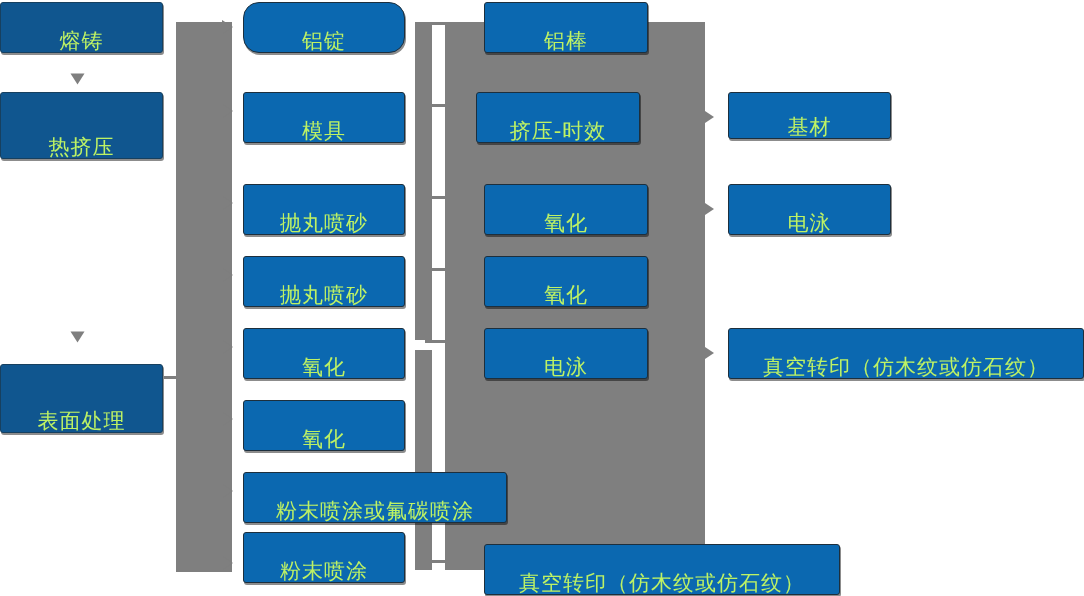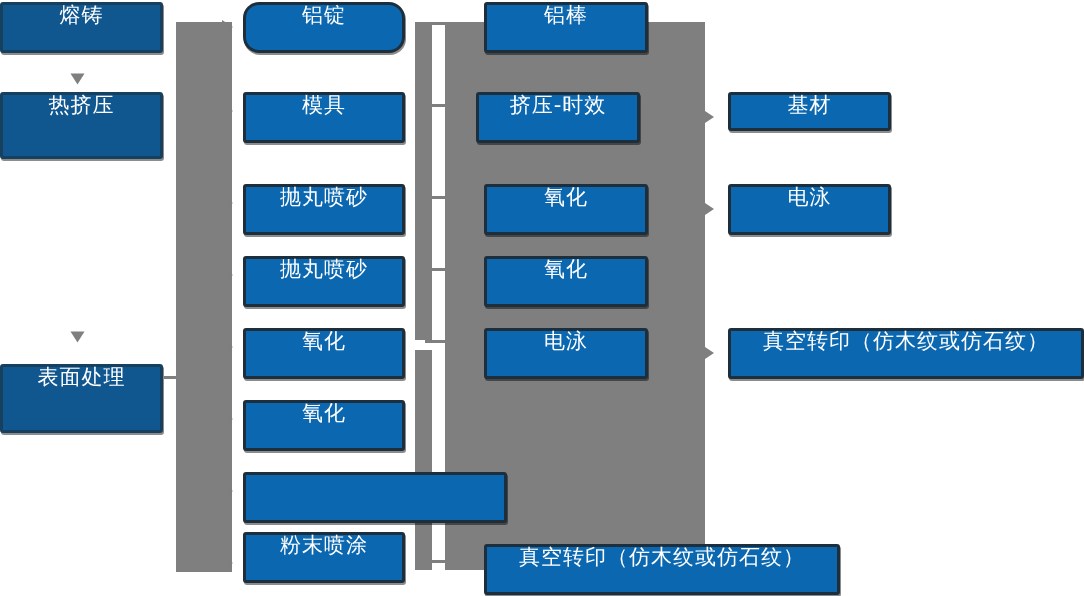--- a/index.html
+++ b/index.html
@@ -43,25 +43,25 @@
     position: absolute;
     background: #7F7F7F;
     height: 3px;
   }
 
   
   .node {
     position: absolute;
     box-sizing: border-box;
     display: flex;
-    align-items: flex-start;
+    align-items: flex-end;
     justify-content: center;
-    color: #ffffff;
+    color: #bef264;
     border-radius: 3px;
-    border: 3px solid #0f172a;
+    border: 1px solid #0f172a;
     box-shadow: 1px 2px 0 rgba(0,0,0,0.45);
     letter-spacing: 1px;
     white-space: nowrap;
     user-select: none;
   }
   .node.dark {
     background: #10568F;
     border-color: #17405F;
   }
   .node.bright {
@@ -163,20 +163,21 @@
     <span class="lbl">氧化</span>
   </div>
 
   <div class="node bright" style="left:243px; top:400px; width:162px; height:51px;">
     <span class="cap"></span>
     <span class="lbl">氧化</span>
   </div>
 
   <div class="node bright" style="left:243px; top:472px; width:264px; height:51px;">
     <span class="cap"></span>
+    <span class="lbl">粉末喷涂或氟碳喷涂</span>
   </div>
 
   <div class="node bright" style="left:243px; top:532px; width:162px; height:51px;">
     <span class="cap"></span>
     <span class="lbl">粉末喷涂</span>
   </div>
 
   <div class="node bright" style="left:484px; top:2px; width:164px; height:51px;">
     <span class="cap"></span>
     <span class="lbl">铝棒</span>
@@ -200,21 +201,21 @@
   <div class="node bright" style="left:484px; top:328px; width:164px; height:51px;">
     <span class="cap"></span>
     <span class="lbl">电泳</span>
   </div>
 
   <div class="node bright" style="left:484px; top:544px; width:356px; height:51px;">
     <span class="cap"></span>
     <span class="lbl">真空转印（仿木纹或仿石纹）</span>
   </div>
 
-  <div class="node bright" style="left:728px; top:92px; width:163px; height:39px;">
+  <div class="node bright" style="left:728px; top:92px; width:163px; height:47px;">
     <span class="cap"></span>
     <span class="lbl">基材</span>
   </div>
 
   <div class="node bright" style="left:728px; top:184px; width:163px; height:51px;">
     <span class="cap"></span>
     <span class="lbl">电泳</span>
   </div>
 
   <div class="node bright" style="left:728px; top:328px; width:356px; height:51px;">

